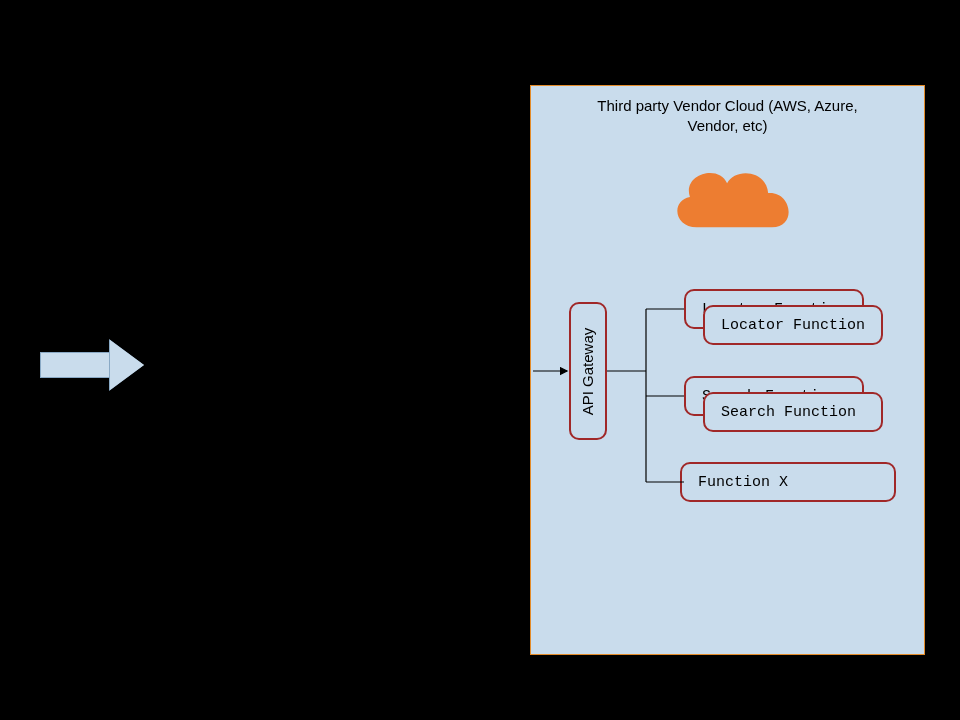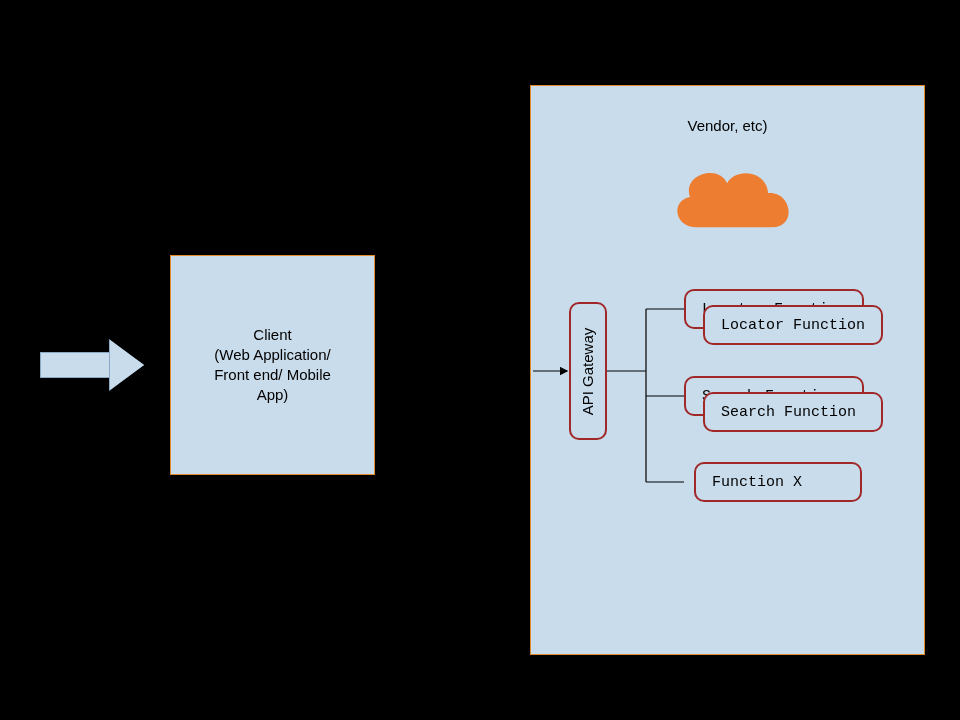--- a/index.html
+++ b/index.html
@@ -122,50 +122,42 @@
       align-items: center;
       padding-left: 16px;
       font-size: 15px;
       color: #000;
       font-family: Liberation Mono, monospace;
     }
     .locator-back  { left: 153px; top: 203px; width: 180px; }
     .locator-front { left: 172px; top: 219px; width: 180px; }
     .search-back   { left: 153px; top: 290px; width: 180px; }
     .search-front  { left: 172px; top: 306px; width: 180px; }
-    .function-x    { left: 163px; top: 376px; width: 168px; }
+    .function-x    { left: 149px; top: 376px; width: 216px; }
     .connector {
       position: absolute;
       stroke: #000;
       fill: none;
     }
   </style>
 </head>
 <body>
 
 <div class="canvas">
 
   <div class="arrow-wrap">
     <div class="arrow-shaft"></div>
     <div class="arrow-head-border"></div>
     <div class="arrow-head"></div>
   </div>
 
-  <div class="client-box">
-    <div>
-      <span>Client</span><br>
-      <span>(Web Application/</span><br>
-      <span>Front end/ Mobile</span><br>
-      <span>App)</span>
-    </div>
-  </div>
 
   <div class="cloud-container">
     <div class="cloud-title">
-      <br>
+      <span>Third party Vendor Cloud (AWS, Azure,</span><br>
       <span>Vendor, etc)</span>
     </div>
 
     <svg class="cloud-icon" viewBox="0 0 140 90">
       <path d="M35 75
                C 12 75 8 48 28 44
                C 20 20 58 10 66 30
                C 74 14 106 16 108 40
                C 132 38 138 75 112 75
                Z" fill="#ed7d31" stroke="none"></path>

